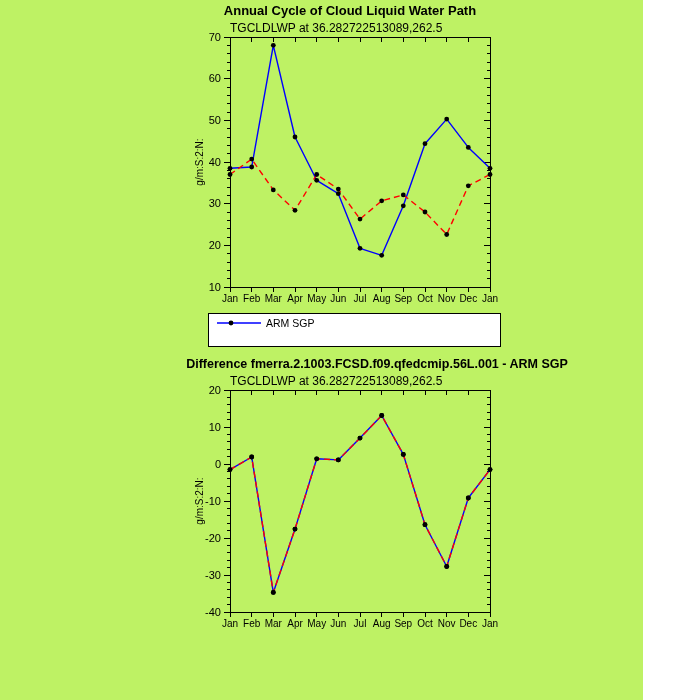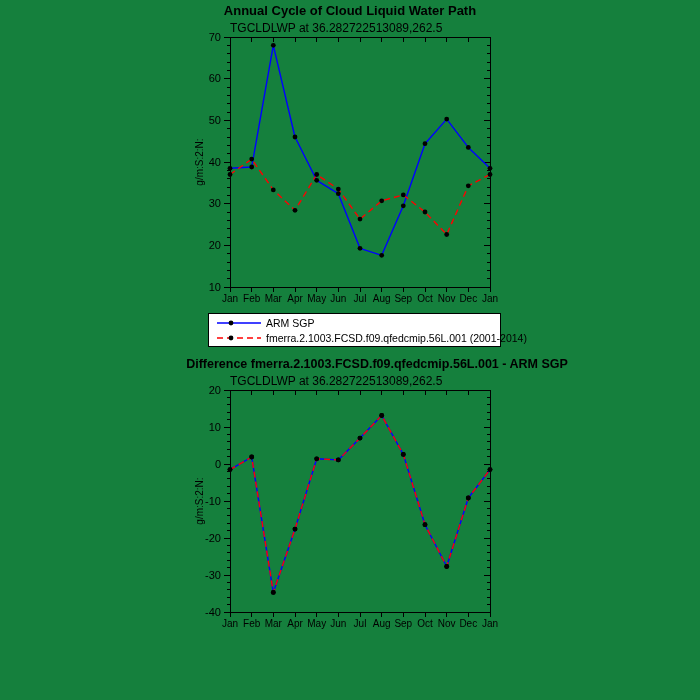--- a/index.html
+++ b/index.html
@@ -1,16 +1,16 @@
 <!DOCTYPE html>
 <html><head>
 <meta charset="utf-8">
 <style>
   html,body{margin:0;padding:0;background:#fff;}
-  .page{position:relative;width:700px;height:700px;background:#15803d;overflow:hidden;
+  .page{position:relative;width:643px;height:700px;background:#bef264;overflow:hidden;
         font-family:"Liberation Sans",sans-serif;color:#000;}
   .chart-svg{position:absolute;left:0;top:0;pointer-events:none;}
   svg{font-family:"Liberation Sans",sans-serif;}
   .main-title{position:absolute;left:0;top:3px;width:700px;text-align:center;
               font-size:13px;font-weight:bold;}
   .sub-title-top{position:absolute;left:230px;top:21px;font-size:12px;}
   .main-title-2{position:absolute;left:0;top:357px;width:680px;text-align:center;
                 font-size:12.5px;font-weight:bold;padding-left:37px;}
   .sub-title-bottom{position:absolute;left:230px;top:374px;font-size:12px;}
   .legend{position:absolute;left:208px;top:313px;width:293px;height:34px;
@@ -169,27 +169,20 @@
     </svg>
 
   <div class="legend">
     <div class="legend-row">
       <svg class="swatch" width="48" height="12">
         <line id="sw-line-0" x1="2" y1="6" x2="46" y2="6" stroke="#0000ff" stroke-width="1.5"></line>
         <circle cx="16" cy="6" r="2.4" fill="#000"></circle>
       </svg>
       <span class="legend-label">ARM SGP</span>
     </div>
-    <div class="legend-row">
-      <svg class="swatch" width="48" height="12">
-        <line id="sw-line-1" x1="2" y1="6" x2="46" y2="6" stroke="#ff0000" stroke-width="1.5" stroke-dasharray="6,4"></line>
-        <circle cx="16" cy="6" r="2.4" fill="#000"></circle>
-      </svg>
-      <span class="legend-label">fmerra.2.1003.FCSD.f09.qfedcmip.56L.001 (2001-2014)</span>
-    </div>
   </div>
 
   <div class="main-title-2">Difference fmerra.2.1003.FCSD.f09.qfedcmip.56L.001 - ARM SGP</div>
   <div class="sub-title-bottom">TGCLDLWP at 36.282722513089,262.5</div>
 
   <svg id="chart-1" class="chart-svg" width="700" height="700" viewBox="0 0 700 700">
       <rect x="230" y="390" width="260" height="222" fill="none" stroke="#000" stroke-width="1" shape-rendering="crispEdges"></rect>
       <line x1="224" y1="612.0" x2="230" y2="612.0" stroke="#000" stroke-width="1" shape-rendering="crispEdges"></line>
       <line x1="484" y1="612.0" x2="490" y2="612.0" stroke="#000" stroke-width="1" shape-rendering="crispEdges"></line>
       <text x="221" y="615.5" text-anchor="end" font-size="11" fill="#000">-40</text>

